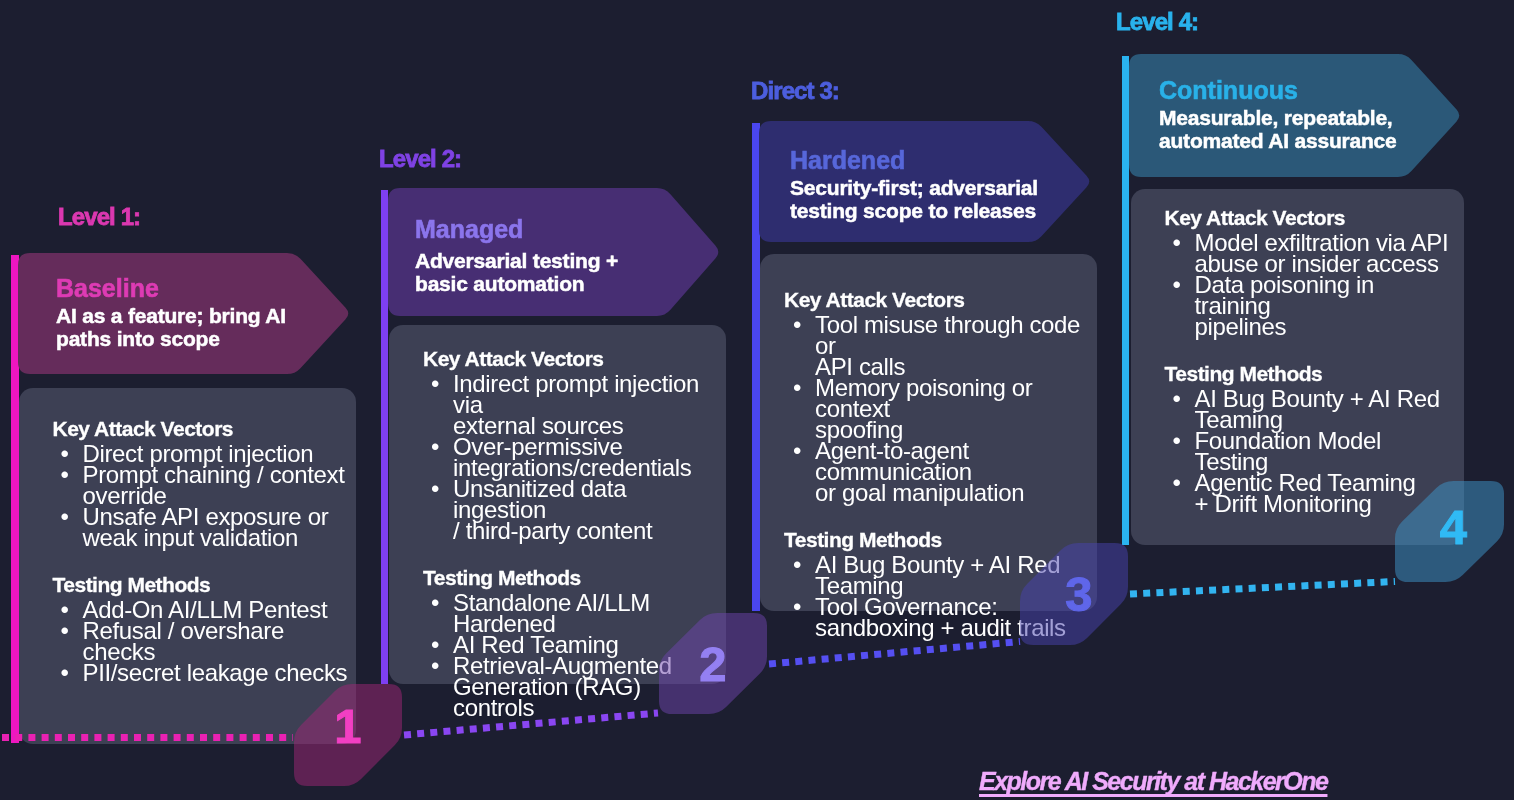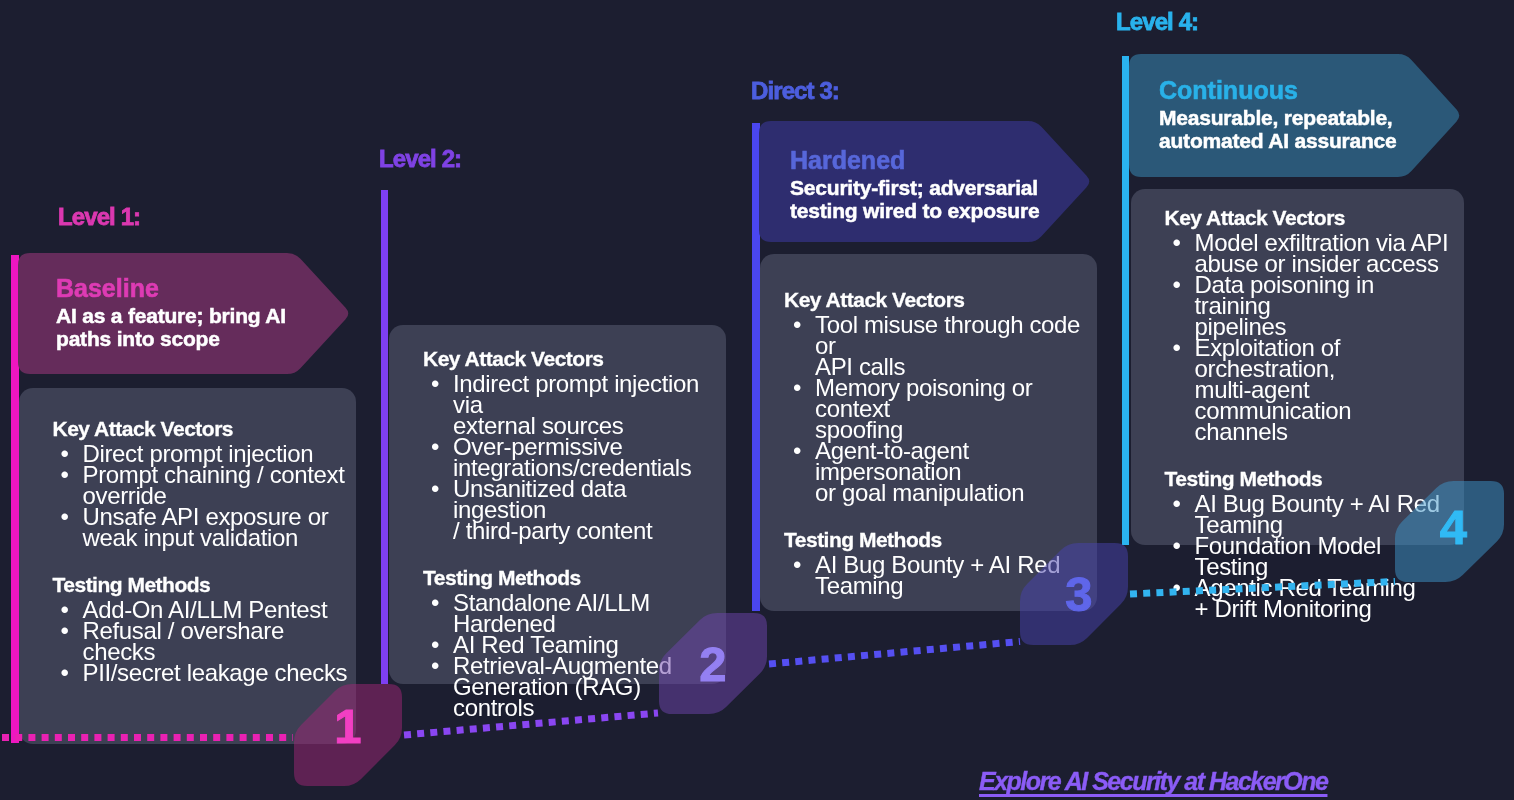--- a/index.html
+++ b/index.html
@@ -146,20 +146,30 @@
       <ul>
         <li>Add-On AI/LLM Pentest</li>
         <li>Refusal / overshare checks</li>
         <li>PII/secret leakage checks</li>
       </ul>
     </div>
   </div>
 
   <div class="level-heading head-2" style="color: rgb(127, 66, 228);">Level 2:</div>
   <div class="bar bar-2" style="background: rgb(126, 63, 242);"></div>
+  <div class="banner banner-2">
+    <svg width="333" height="128" viewBox="0 0 333 121" preserveAspectRatio="none">
+      <path d="M12,0 L269,0 Q277,0 282.43,5.87 L327.57,54.63 Q333,60.5 327.57,66.37 L282.43,115.13 Q277,121 269,121 L12,121 Q0,121 0,109 L0,12 Q0,0 12,0 Z" fill="#472e73"></path>
+    </svg>
+    <div class="banner-text">
+      <div class="banner-title" style="color: rgb(139, 117, 236);">Managed</div>
+      <div class="banner-subtitle">Adversarial testing +
+basic automation</div>
+    </div>
+  </div>
   <div class="card card-2">
     <div class="section">
       <div class="section-heading">Key Attack Vectors</div>
       <ul>
         <li>Indirect prompt injection via
 external sources</li>
         <li>Over-permissive
 integrations/credentials</li>
         <li>Unsanitized data ingestion
 / third-party content</li>
@@ -179,40 +189,42 @@
 
   <div class="level-heading head-3" style="color: rgb(76, 94, 222);">Direct 3:</div>
   <div class="bar bar-3" style="background: rgb(74, 70, 240);"></div>
   <div class="banner banner-3">
     <svg width="333" height="121" viewBox="0 0 333 121" preserveAspectRatio="none">
       <path d="M12,0 L269,0 Q277,0 282.43,5.87 L327.57,54.63 Q333,60.5 327.57,66.37 L282.43,115.13 Q277,121 269,121 L12,121 Q0,121 0,109 L0,12 Q0,0 12,0 Z" fill="#2e2d6f"></path>
     </svg>
     <div class="banner-text">
       <div class="banner-title" style="color: rgb(87, 103, 218);">Hardened</div>
       <div class="banner-subtitle">Security-first; adversarial
-testing wired to exposure</div>
+testing scope to releases</div>
     </div>
   </div>
   <div class="card card-3">
     <div class="section">
       <div class="section-heading">Key Attack Vectors</div>
       <ul>
         <li>Tool misuse through code or
 API calls</li>
         <li>Memory poisoning or context
 spoofing</li>
-        <li>Agent-to-agent impersonation
+        <li>Agent-to-agent communication
 or goal manipulation</li>
       </ul>
     </div>
     <div class="section">
       <div class="section-heading">Testing Methods</div>
       <ul>
         <li>AI Bug Bounty + AI Red
 Teaming</li>
+        <li>Tool Governance:
+sandboxing + audit trails</li>
       </ul>
     </div>
   </div>
 
   <div class="level-heading head-4" style="color: rgb(41, 178, 236);">Level 4:</div>
   <div class="bar bar-4" style="background: rgb(42, 179, 240);"></div>
   <div class="banner banner-4">
     <svg width="333" height="123" viewBox="0 0 333 121" preserveAspectRatio="none">
       <path d="M12,0 L269,0 Q277,0 282.43,5.87 L327.57,54.63 Q333,60.5 327.57,66.37 L282.43,115.13 Q277,121 269,121 L12,121 Q0,121 0,109 L0,12 Q0,0 12,0 Z" fill="#2b5878"></path>
     </svg>
@@ -223,23 +235,20 @@
     </div>
   </div>
   <div class="card card-4">
     <div class="section">
       <div class="section-heading">Key Attack Vectors</div>
       <ul>
         <li>Model exfiltration via API
 abuse or insider access</li>
         <li>Data poisoning in training
 pipelines</li>
-        <li>Exploitation of orchestration,
-multi-agent communication
-channels</li>
       </ul>
     </div>
     <div class="section">
       <div class="section-heading">Testing Methods</div>
       <ul>
         <li>AI Bug Bounty + AI Red
 Teaming</li>
         <li>Foundation Model Testing</li>
         <li>Agentic Red Teaming
 + Drift Monitoring</li>
@@ -272,15 +281,15 @@
     </svg>
     <div class="badge-number" style="color: rgb(95, 102, 234);">3</div>
   </div>
   <div class="badge badge-4">
     <svg width="109" height="101" viewBox="0 0 108 102" preserveAspectRatio="none">
       <path fill-opacity="0.5" d="M40.93,7.07 Q48,0 58,0 L95,0 Q108,0 108,13 L108,44 Q108,54 100.93,61.07 L67.07,94.93 Q60,102 50,102 L13,102 Q0,102 0,89 L0,58 Q0,48 7.07,40.93 Z" fill="#3e96ca"></path>
     </svg>
     <div class="badge-number" style="color: rgb(48, 186, 245);">4</div>
   </div>
 
-  <a class="footer-link" href="#" style="color: #8b5cf6;">Explore AI Security at HackerOne</a>
+  <a class="footer-link" href="#" style="color: #f0abfc;">Explore AI Security at HackerOne</a>
 
 </div>
 
 </body></html>

